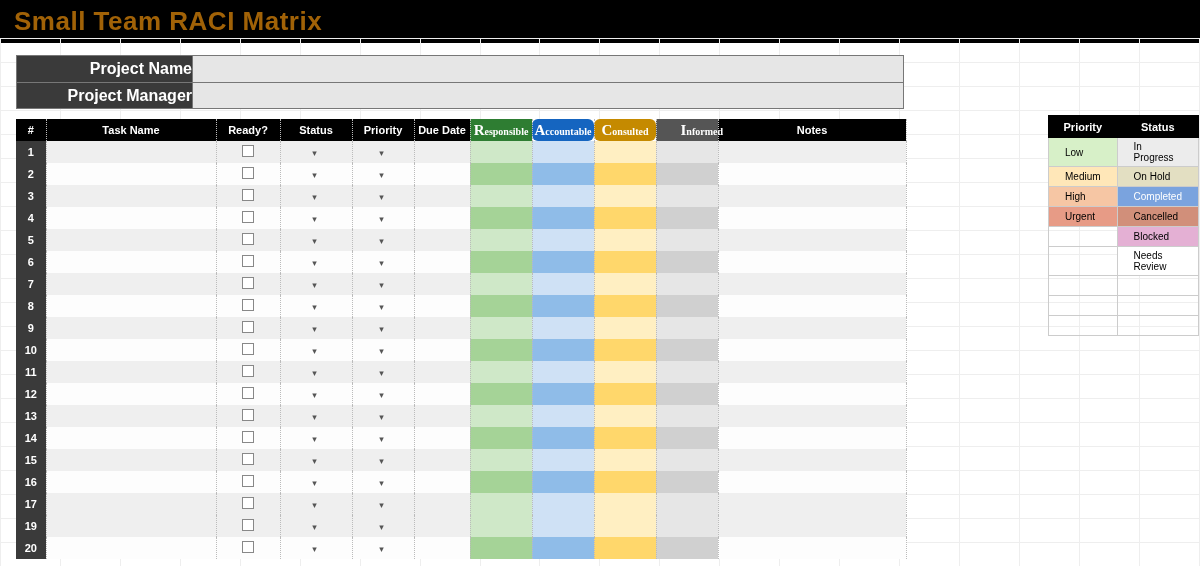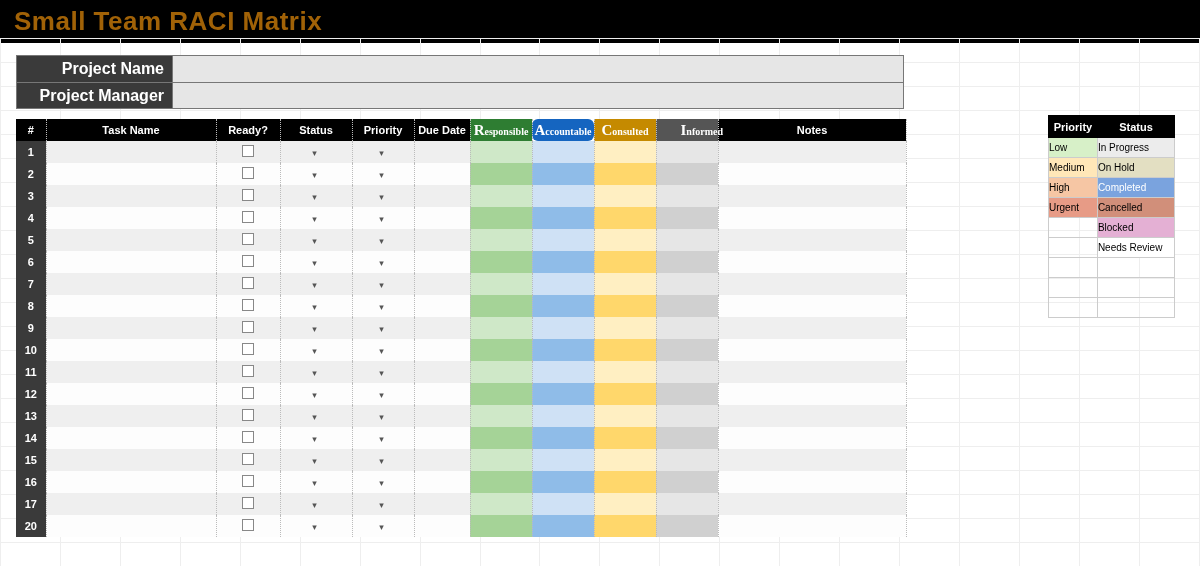--- a/index.html
+++ b/index.html
@@ -9,41 +9,41 @@
   
   .sheet-grid { position:absolute; top:38px; left:0; width:100%; height:528px; z-index:0; }
   .sheet-grid table { border-collapse:collapse; width:100%; height:100%; }
   .sheet-grid td { border:1px solid #eee; width:60px; height:24px; }
 
   .overlay { position:relative; z-index:1; width:100%; }
 
   
   .proj-box { margin:12px 0 10px 16px; width:888px; border:1px solid #777; }
   .proj-row { display:flex; height:26px; }
-  .proj-label { width:156px; background:#3a3a3a; color:#fff; font-weight:bold; font-size:16px; display:flex; align-items:center; justify-content:flex-end; padding-right:8px; border-right:1px solid #777; }
+  .proj-label { width:176px; background:#3a3a3a; color:#fff; font-weight:bold; font-size:16px; display:flex; align-items:center; justify-content:flex-end; padding-right:0; border-right:1px solid #777; }
   .proj-val { flex:1; background:#e6e6e6; }
   .proj-row + .proj-row .proj-label, .proj-row + .proj-row .proj-val { border-top:1px solid #777; }
 
   
   .matrix { margin-left:16px; width:888px; border-collapse:collapse; table-layout:fixed; }
   .matrix th, .matrix td { border-left:1px dotted #bbb; border-right:1px dotted #bbb; height:22px; vertical-align:middle; text-align:center; font-size:11px; }
   .matrix tr td:first-child, .matrix tr th:first-child { border-left:none; }
   .matrix thead th { background:#000; color:#fff; font-weight:bold; font-size:11px; }
   .col-num   { width:30px; }
   .col-task  { width:170px; }
   .col-ready { width:64px; }
   .col-status{ width:72px; }
   .col-prio  { width:62px; }
   .col-due   { width:56px; }
   .col-raci  { width:62px; }
   .col-notes { width:188px; }
 
   th.hd-resp { background:#2e7d32 !important; }
   th.hd-acct { background:#1565c0 !important;border-radius:6px; }
-  th.hd-cons { background:#c58a00 !important; }
+  th.hd-cons { background:#c58a00 !important;border-radius:6px; }
   th.hd-info { background:#555 !important;padding-left:24px; }
   .raci-lbl { font-family: Georgia, 'Times New Roman', serif; font-style:normal; }
   .raci-lbl .cap { font-size:15px; }
   .raci-lbl .rest { font-size:10px; }
 
   .matrix tbody tr.row-odd  td { background:#efefef; }
   .matrix tbody tr.row-even td { background:#fdfdfd; }
   .matrix tbody td.num-cell { background:#3a3a3a !important; color:#fff; font-weight:bold; font-size:11px; }
 
   .matrix tbody td.c-resp { background:none !important; }
@@ -60,21 +60,21 @@
   tr.row-odd  td.c-info { background:linear-gradient(#e6e6e6,#e6e6e6) !important; }
   tr.row-even td.c-info { background:linear-gradient(#d0d0d0,#d0d0d0) !important; }
 
   .chk { width:12px; height:12px; border:1px solid #888; display:inline-block; background:#fff; }
   .dd  { text-align:right; padding-right:4px; }
   .dd::after { content:"▾"; font-size:9px; color:#555; }
 
   
   .legend { position:absolute; top:115px; left:1048px; width:127px; border-collapse:collapse; z-index:2; }
   .legend th { background:#000; color:#fff; font-size:11px; font-weight:bold; height:22px; border:1px solid #000; }
-  .legend td { font-size:10px; padding:3px 0; border:1px solid #ccc; height:20px; }
+  .legend td { font-size:10px; padding:3px 16px; border:1px solid #ccc; height:20px; }
   .p-low   { background:#d7f0c8; }
   .p-med   { background:#ffe7b8; }
   .p-high  { background:#f6c6a4; }
   .p-urg   { background:#e79b86; }
   .s-inprog{ background:#ececec; }
   .s-hold  { background:#e3dfc2; }
   .s-comp  { background:#7aa3de; color:#fff;margin-top:28px; }
   .s-canc  { background:#d18f7a;margin-top:36px; }
   .s-block { background:#e4b0d4; }
   .s-rev   { background:#fff; }
@@ -820,20 +820,33 @@
           <td class="dd"></td>
           <td></td>
           <td class="c-resp"></td>
           <td class="c-acct"></td>
           <td class="c-cons"></td>
           <td class="c-info"></td>
           <td></td>
         </tr>
         <tr class="row-odd">
           <td class="num-cell">17</td>
+          <td></td>
+          <td><span class="chk"></span></td>
+          <td class="dd"></td>
+          <td class="dd"></td>
+          <td></td>
+          <td class="c-resp"></td>
+          <td class="c-acct"></td>
+          <td class="c-cons"></td>
+          <td class="c-info"></td>
+          <td></td>
+        </tr>
+        <tr class="row-odd">
+          <td class="num-cell">19</td>
           <td></td>
           <td><span class="chk"></span></td>
           <td class="dd"></td>
           <td class="dd"></td>
           <td></td>
           <td class="c-resp"></td>
           <td class="c-acct"></td>
           <td class="c-cons"></td>
           <td class="c-info"></td>
           <td></td>

